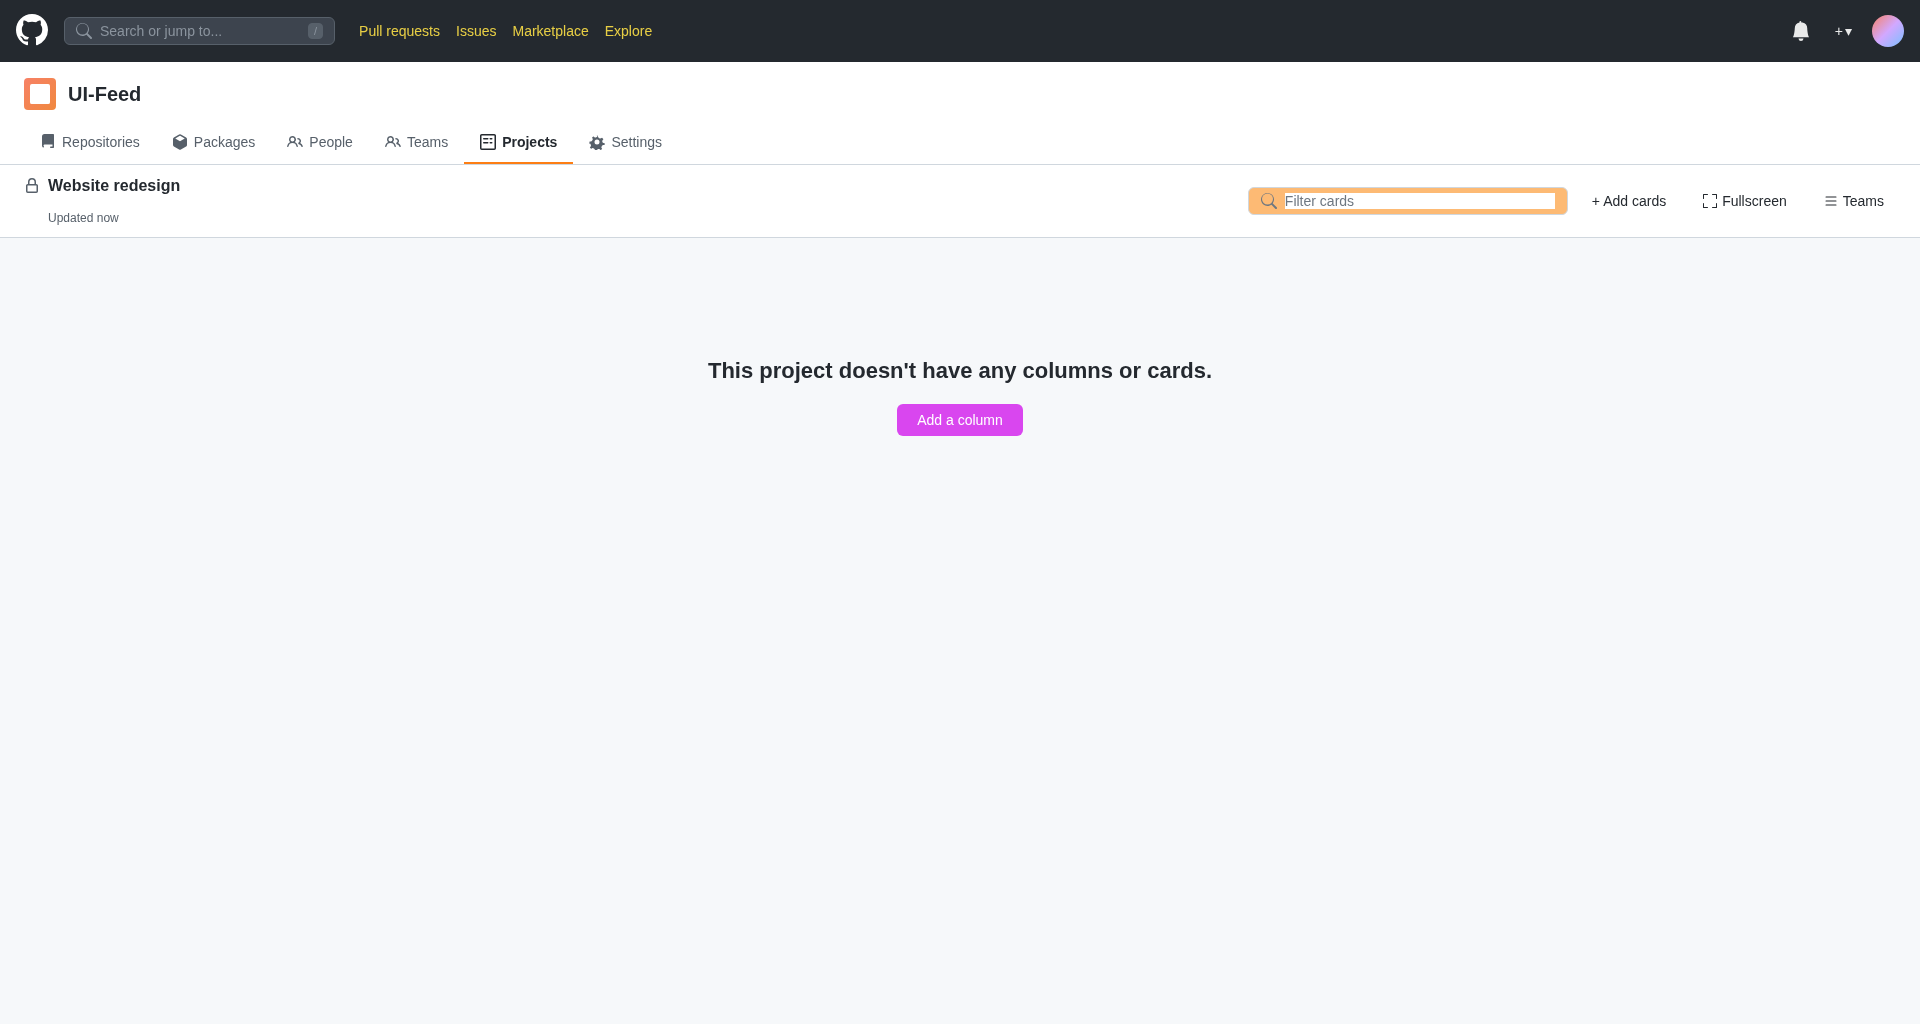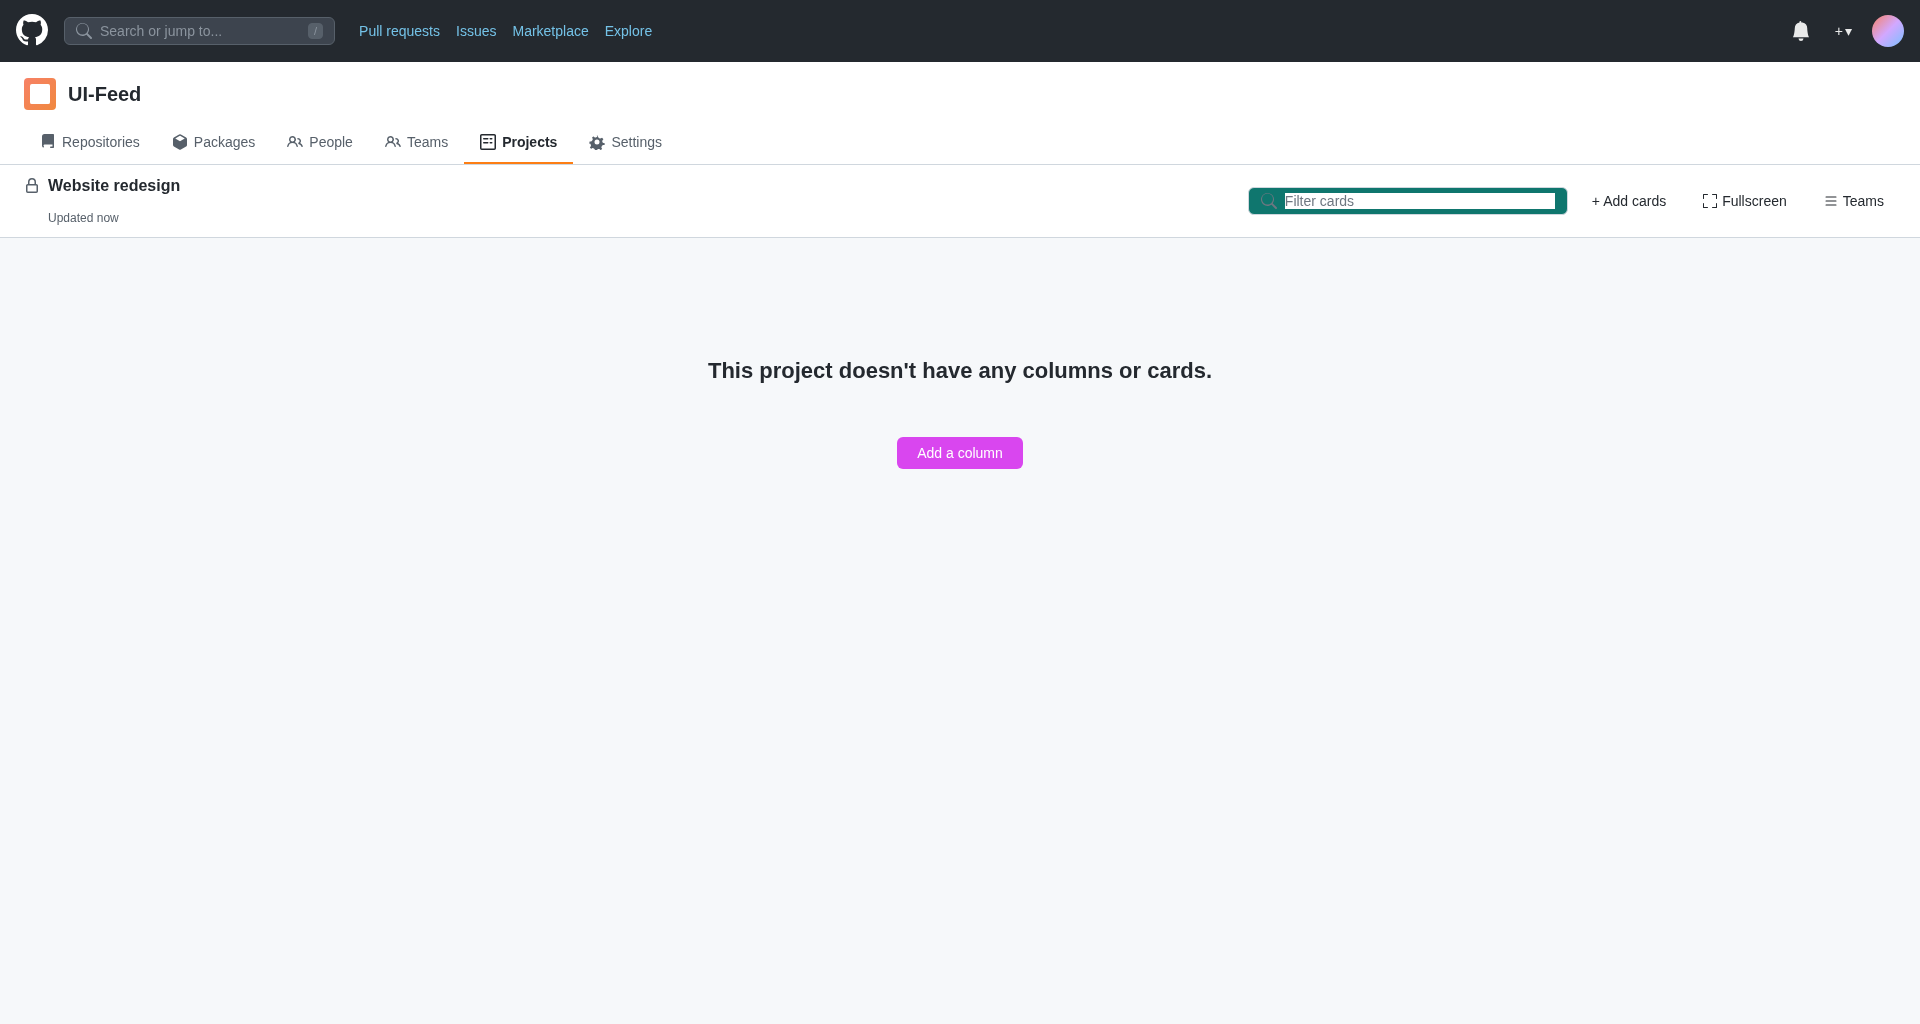--- a/index.html
+++ b/index.html
@@ -68,21 +68,21 @@
       padding: 1px 5px;
     }
 
     .topnav-links {
       display: flex;
       gap: 16px;
       margin-left: 8px;
     }
 
     .topnav-links a {
-      color: #7dd3fc;
+      color: #fde047;
       text-decoration: none;
       font-size: 14px;
       font-weight: 500;
       opacity: 0.9;
     }
 
     .topnav-right {
       margin-left: auto;
       display: flex;
       align-items: center;
@@ -221,21 +221,21 @@
       gap: 12px;
     }
 
     .filter-input {
       display: flex;
       align-items: center;
       border: 1px solid #d0d7de;
       border-radius: 6px;
       padding: 5px 12px;
       gap: 8px;
-      background: #0f766e;
+      background: #fdba74;
       width: 320px;
     }
 
     .filter-input input {
       border: none;
       outline: none;
       font-size: 14px;
       color: #24292f;
       width: 100%;
     }
@@ -263,21 +263,20 @@
     }
 
     
     .empty-state {
       display: flex;
       flex-direction: column;
       align-items: center;
       justify-content: center;
       padding: 120px 24px;
       text-align: center;
-      gap: 33px;
     }
 
     .empty-state-text {
       font-size: 22px;
       font-weight: 600;
       color: #24292f;
       margin-bottom: 20px;
     }
 
     .add-column-btn {

